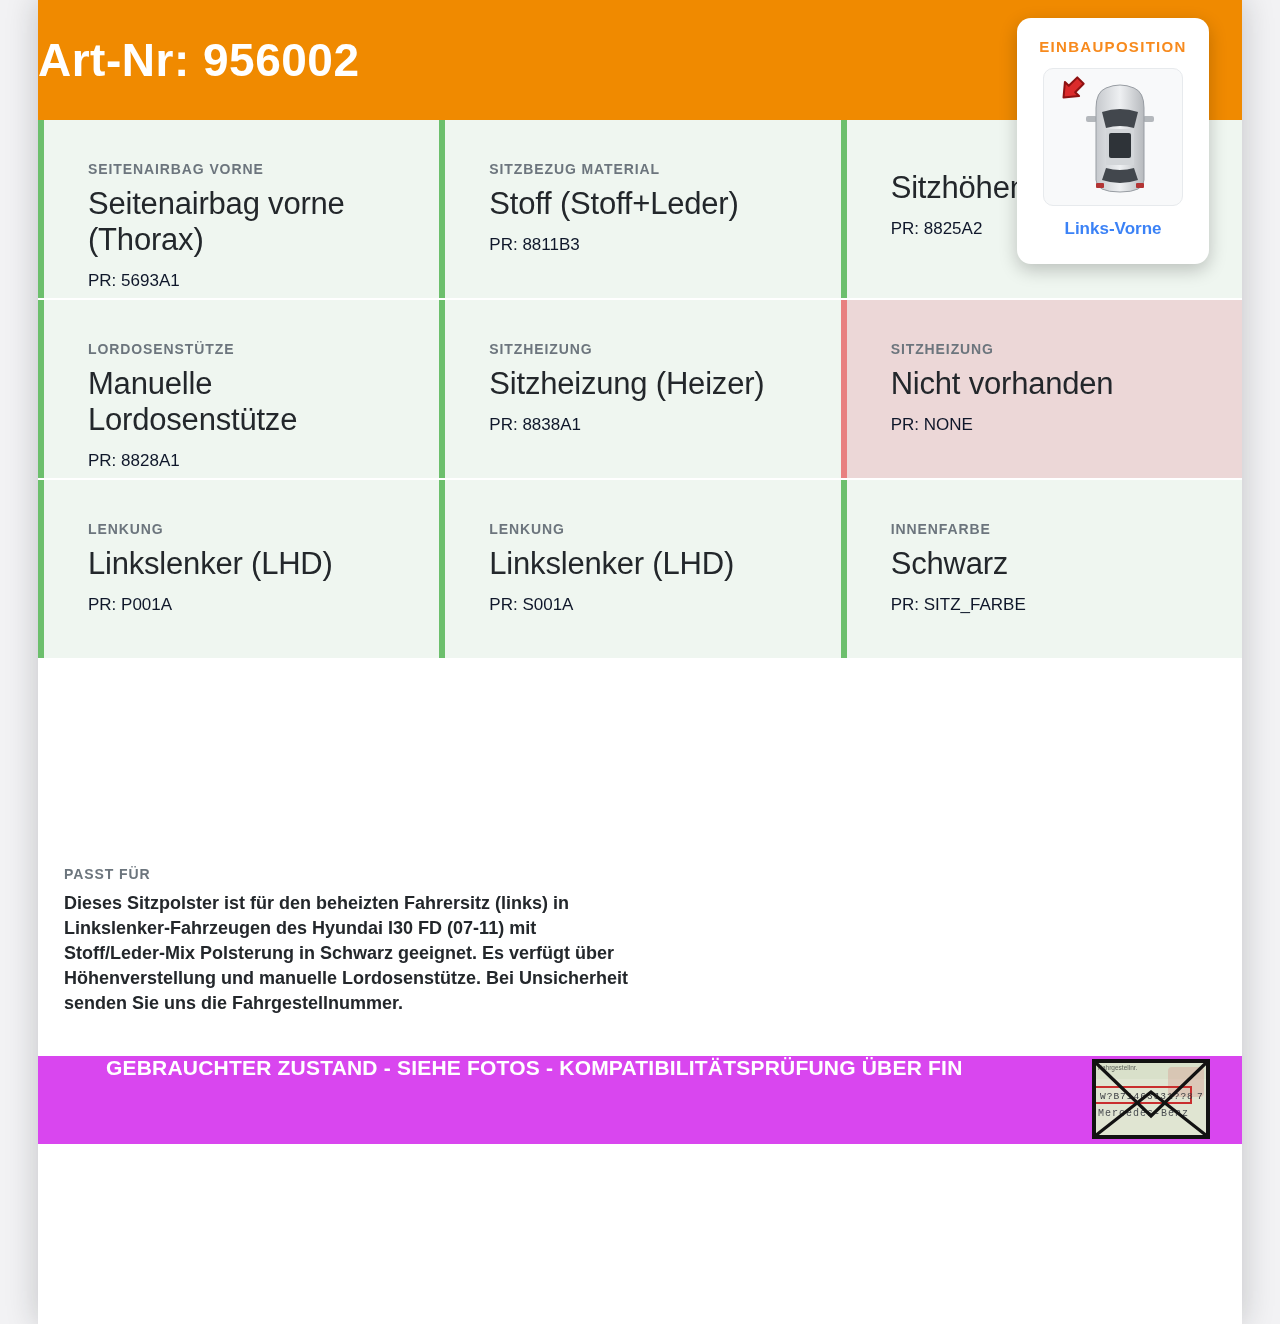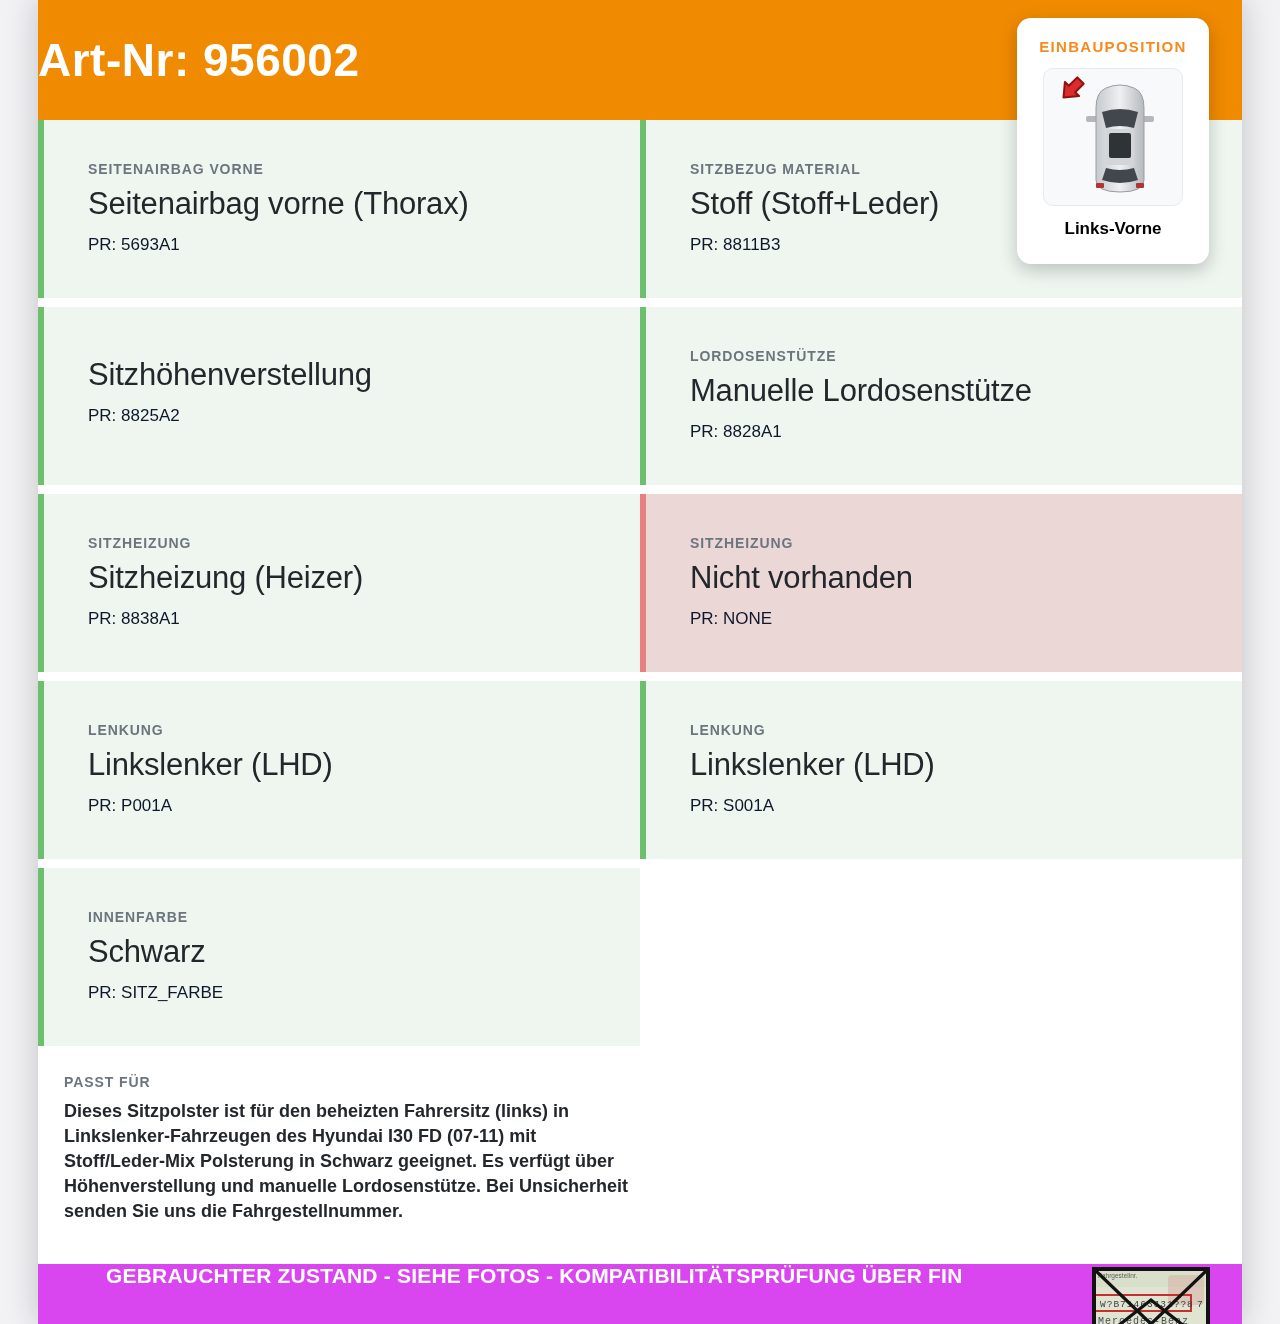--- a/index.html
+++ b/index.html
@@ -15,22 +15,22 @@
 
   
   .header {
     height:120px; background:#f08a00;
     display:flex; align-items:center; 
   }
   .header-title { color:#ffffff; font-size:46px; font-weight:700; letter-spacing:.5px; }
 
   
   .grid {
-    display:grid; grid-template-columns:1fr 1fr; grid-auto-rows:178px;
-    row-gap:9px; background:#ffffff;
+    display:grid; grid-template-columns:1fr 1fr 1fr; grid-auto-rows:178px;
+    row-gap:2px; background:#ffffff;
   }
   .card {
     background:#eff6f0; border-left:6px solid #6cbf6c;
     padding:41px 20px 0 44px;
   }
   .card.missing { background:#ecd7d7; border-left-color:#e88080; }
   .card-label { font-size:14px; font-weight:700; color:#6c757d; letter-spacing:.9px; }
   .card-value { font-size:31px; font-weight:400; color:#23272b; margin-top:9px; letter-spacing:-.2px; }
   .card-pr { font-size:17px; color:#0f172a; margin-top:13px; }
   .empty-cell { background:#ffffff; }
@@ -60,21 +60,21 @@
     background:#ffffff; border-radius:14px; box-shadow:0 6px 18px rgba(0,0,0,.22);
     text-align:center; padding-top:20px; z-index:5;
   }
   .einbau-title { color:#f78a1d; font-size:15px; font-weight:700; letter-spacing:1.3px; }
   .einbau-box {
     position:relative; width:140px; height:138px; margin:13px auto 0;
     background:#f8f9fa; border:1px solid #e7eaed; border-radius:10px;
   }
   .car-svg { position:absolute; left:38px; top:13px; }
   .pos-arrow { position:absolute; left:10px; top:6px; }
-  .einbau-caption { margin-top:13px; font-size:17px; font-weight:700; color:#000000; }
+  .einbau-caption { margin-top:13px; font-size:17px; font-weight:700; color:#3b82f6; }
 </style>
 </head>
 <body>
 
 <div class="page">
   <div class="container">
 
     <div class="header">
       <div class="header-title">Art-Nr: 956002</div>
     </div>

